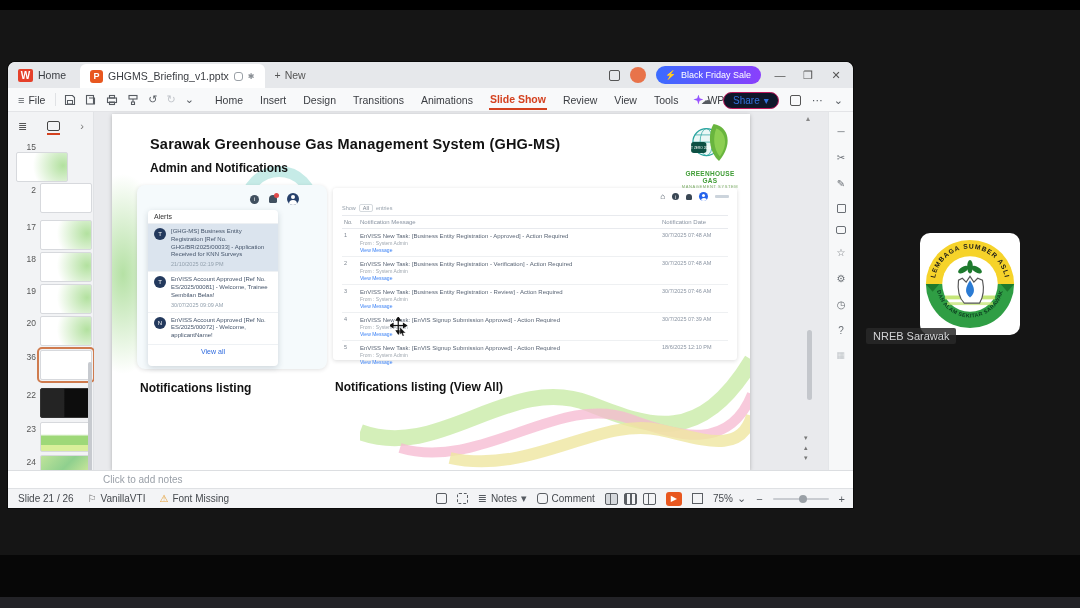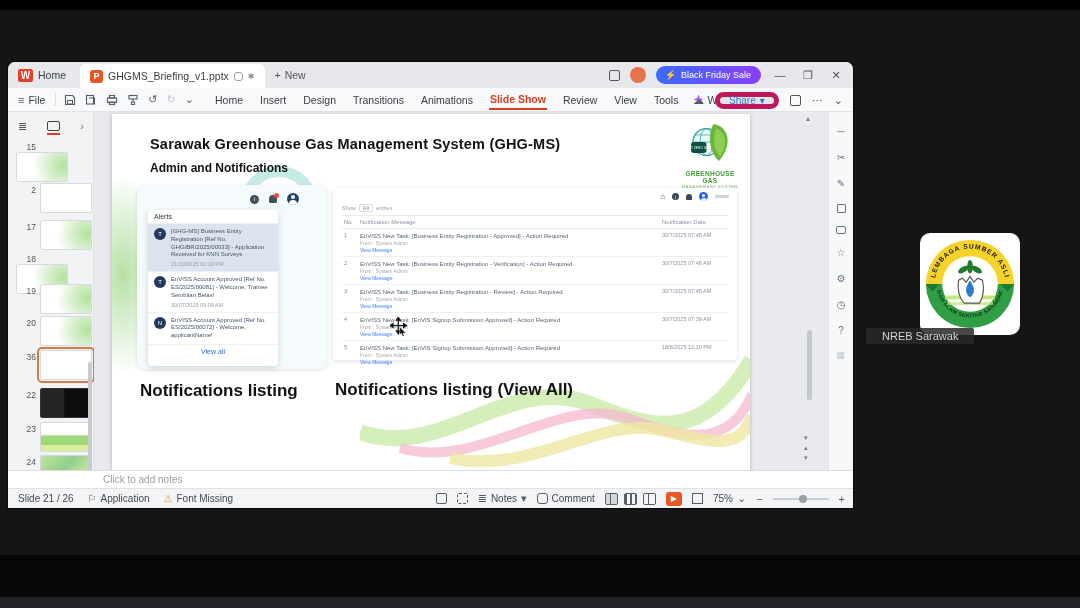--- a/index.html
+++ b/index.html
@@ -39,21 +39,21 @@
   .glyph { color:#565b61; font-size:11px; }
   .glyph.dis { color:#c0c4c9; }
   .menus { display:flex; align-items:center; gap:15px; margin-left:12px; }
   .menu-item { padding:3px 1px; }
   .menu-item.active { color:#d4411f; font-weight:bold; border-bottom:2px solid #d4411f; }
   .wpsai { display:flex; align-items:center; gap:4px; margin-left:14px; }
   .sparkle { width:10px; height:10px; background:linear-gradient(135deg,#7a5cff,#b44bff); clip-path:polygon(50% 0,62% 38%,100% 50%,62% 62%,50% 100%,38% 62%,0 50%,38% 38%); }
   .mag { width:9px; height:9px; border:1.4px solid #555; border-radius:50%; position:relative; margin-left:12px; }
   .mag::after { content:""; position:absolute; width:5px; height:1.4px; background:#555; transform:rotate(45deg); right:-4px; bottom:-1px; }
   .menubar-right { position:absolute; right:10px; top:0; height:24px; display:flex; align-items:center; gap:11px; }
-  .sharebtn { display:flex; align-items:center; gap:4px; height:17px; padding:0 9px; border:5px solid #be185d; border-radius:9px; color:#3470dc; font-size:10px; background:#e5e5e5; }
+  .sharebtn { display:flex; align-items:center; gap:4px; height:17px; padding:0 9px; border:1px solid #be185d; border-radius:9px; color:#3470dc; font-size:10px; background:#0f172a; }
 
   
   .thumbs { position:absolute; left:0; top:50px; width:86px; height:358px; background:#f2f3f5; border-right:1px solid #e1e3e6; }
   .thumbs-head { position:absolute; left:0; top:4px; width:86px; height:20px; display:flex; align-items:center; justify-content:space-around; color:#555; }
   .outline-ic { font-size:11px; }
   .slideview-ic { width:13px; height:10px; border:1.3px solid #444; border-radius:2px; position:relative; }
   .slideview-ic::after { content:""; position:absolute; left:-1px; bottom:-5px; width:13px; height:2px; background:#d4411f; }
   .chev { font-size:11px; color:#777; }
   .titem { position:absolute; display:flex; }
   .tnum { width:24px; text-align:right; font-size:8.5px; color:#555; padding-right:4px; padding-top:2px; }
@@ -115,21 +115,21 @@
   .ntable { position:absolute; left:9px; top:27px; width:386px; }
   .nt-head { display:flex; border-top:1px solid #e8eaee; border-bottom:1px solid #e8eaee; padding:3px 0; font-size:6px; color:#8a94a2; }
   .nt-row { display:flex; border-bottom:1px solid #eef0f2; padding:3px 0 2px; }
   .c-no { flex:0 0 18px; font-size:5.5px; color:#7d8691; padding-left:2px; }
   .c-msg { flex:1 1 auto; }
   .c-date { flex:0 0 66px; font-size:5.5px; color:#8a94a2; }
   .msg1 { font-size:6px; color:#5a6575; line-height:1.35; }
   .msg2 { font-size:5px; color:#a0a8b0; line-height:1.4; }
   .msg3 { font-size:5px; color:#3b82f6; line-height:1.4; }
 
-  .cap { font-size:17px; font-weight:bold; color:#121212; }
+  .cap { font-size:12px; font-weight:bold; color:#121212; }
 
   .wave { left:248px; top:210px; width:390px; height:146px; }
 
   
   .cursor { left:278px; top:203px; width:18px; height:20px; }
 
   
   .notesbar { position:absolute; left:0; top:408px; width:845px; height:18px; background:#fff; border-top:1px solid #dcdee1; display:flex; align-items:center; padding-left:95px; font-size:10px; color:#9aa0a8; }
   .statusbar { position:absolute; left:0; top:426px; width:845px; height:20px; background:#f3f4f6; border-top:1px solid #dfe1e4; display:flex; align-items:center; font-size:10px; color:#45494e; }
   .sb-left { display:flex; align-items:center; gap:14px; padding-left:10px; }
@@ -142,21 +142,21 @@
   .vt { width:13px; height:12px; border:1.2px solid #5a5e63; border-radius:2px; }
   .vt.active { background:#d5d8dc; }
   .vt.split::after { content:""; display:block; width:4px; height:100%; border-right:1.2px solid #5a5e63; }
   .playbtn { width:16px; height:14px; background:#e8571f; border-radius:3px; color:#fff; font-size:8px; display:flex; align-items:center; justify-content:center; }
   .fitic { width:11px; height:11px; border:1.2px solid #5a5e63; }
   .slider { width:56px; height:2px; background:#c9ccd1; border-radius:1px; position:relative; }
   .slider::after { content:""; position:absolute; left:26px; top:-3px; width:8px; height:8px; border-radius:50%; background:#9aa0a6; }
 
   
   .tile { left:920px; top:233px; width:100px; height:102px; background:#fff; border-radius:10px; display:flex; align-items:center; justify-content:center; }
-  .ptag { left:866px; top:328px; background:rgba(40,40,40,.85); color:#d3d4d6; font-size:11px; padding:2px 16px; border-radius:2px; }
+  .ptag { left:866px; top:328px; background:rgba(40,40,40,.85); color:#d3d4d6; font-size:11px; padding:2px 7px; border-radius:2px; }
 </style>
 </head>
 <body>
 
 <div class="stage">
   <div class="abs strip-top"></div>
   <div class="abs strip-bottom"></div>
   <div class="abs strip-taskbar"></div>
 
   <div class="abs wps">
@@ -255,21 +255,21 @@
           <span class="mini deco"></span>
         </div>
       <div class="titem" style="left:8px; top:71px;">
           <span class="tnum">2</span>
           <span class="mini gold"></span>
         </div>
       <div class="titem" style="left:8px; top:108px;">
           <span class="tnum">17</span>
           <span class="mini deco"></span>
         </div>
-      <div class="titem" style="left:8px; top:140px;flex-direction:column;">
+      <div class="titem" style="left:8px; top:140px;">
           <span class="tnum">18</span>
           <span class="mini deco"></span>
         </div>
       <div class="titem" style="left:8px; top:172px;">
           <span class="tnum">19</span>
           <span class="mini deco"></span>
         </div>
       <div class="titem" style="left:8px; top:204px;">
           <span class="tnum">20</span>
           <span class="mini deco"></span>
@@ -463,21 +463,21 @@
 
     <div class="notesbar">
       <span>Click to add notes</span>
     </div>
 
     <div class="statusbar">
       <div class="sb-left">
         <span>Slide 21 / 26</span>
         <span class="sb-seg">
           <span class="flagic">⚐</span>
-          <span>Application</span>
+          <span>VanillaVTI</span>
         </span>
         <span class="sb-seg">
           <span class="warn">⚠</span>
           <span>Font Missing</span>
         </span>
       </div>
       <div class="sb-right">
         <span class="sb-ic"></span>
         <span class="sb-ic" style="border-style:dashed;"></span>
         <span class="sb-seg">

